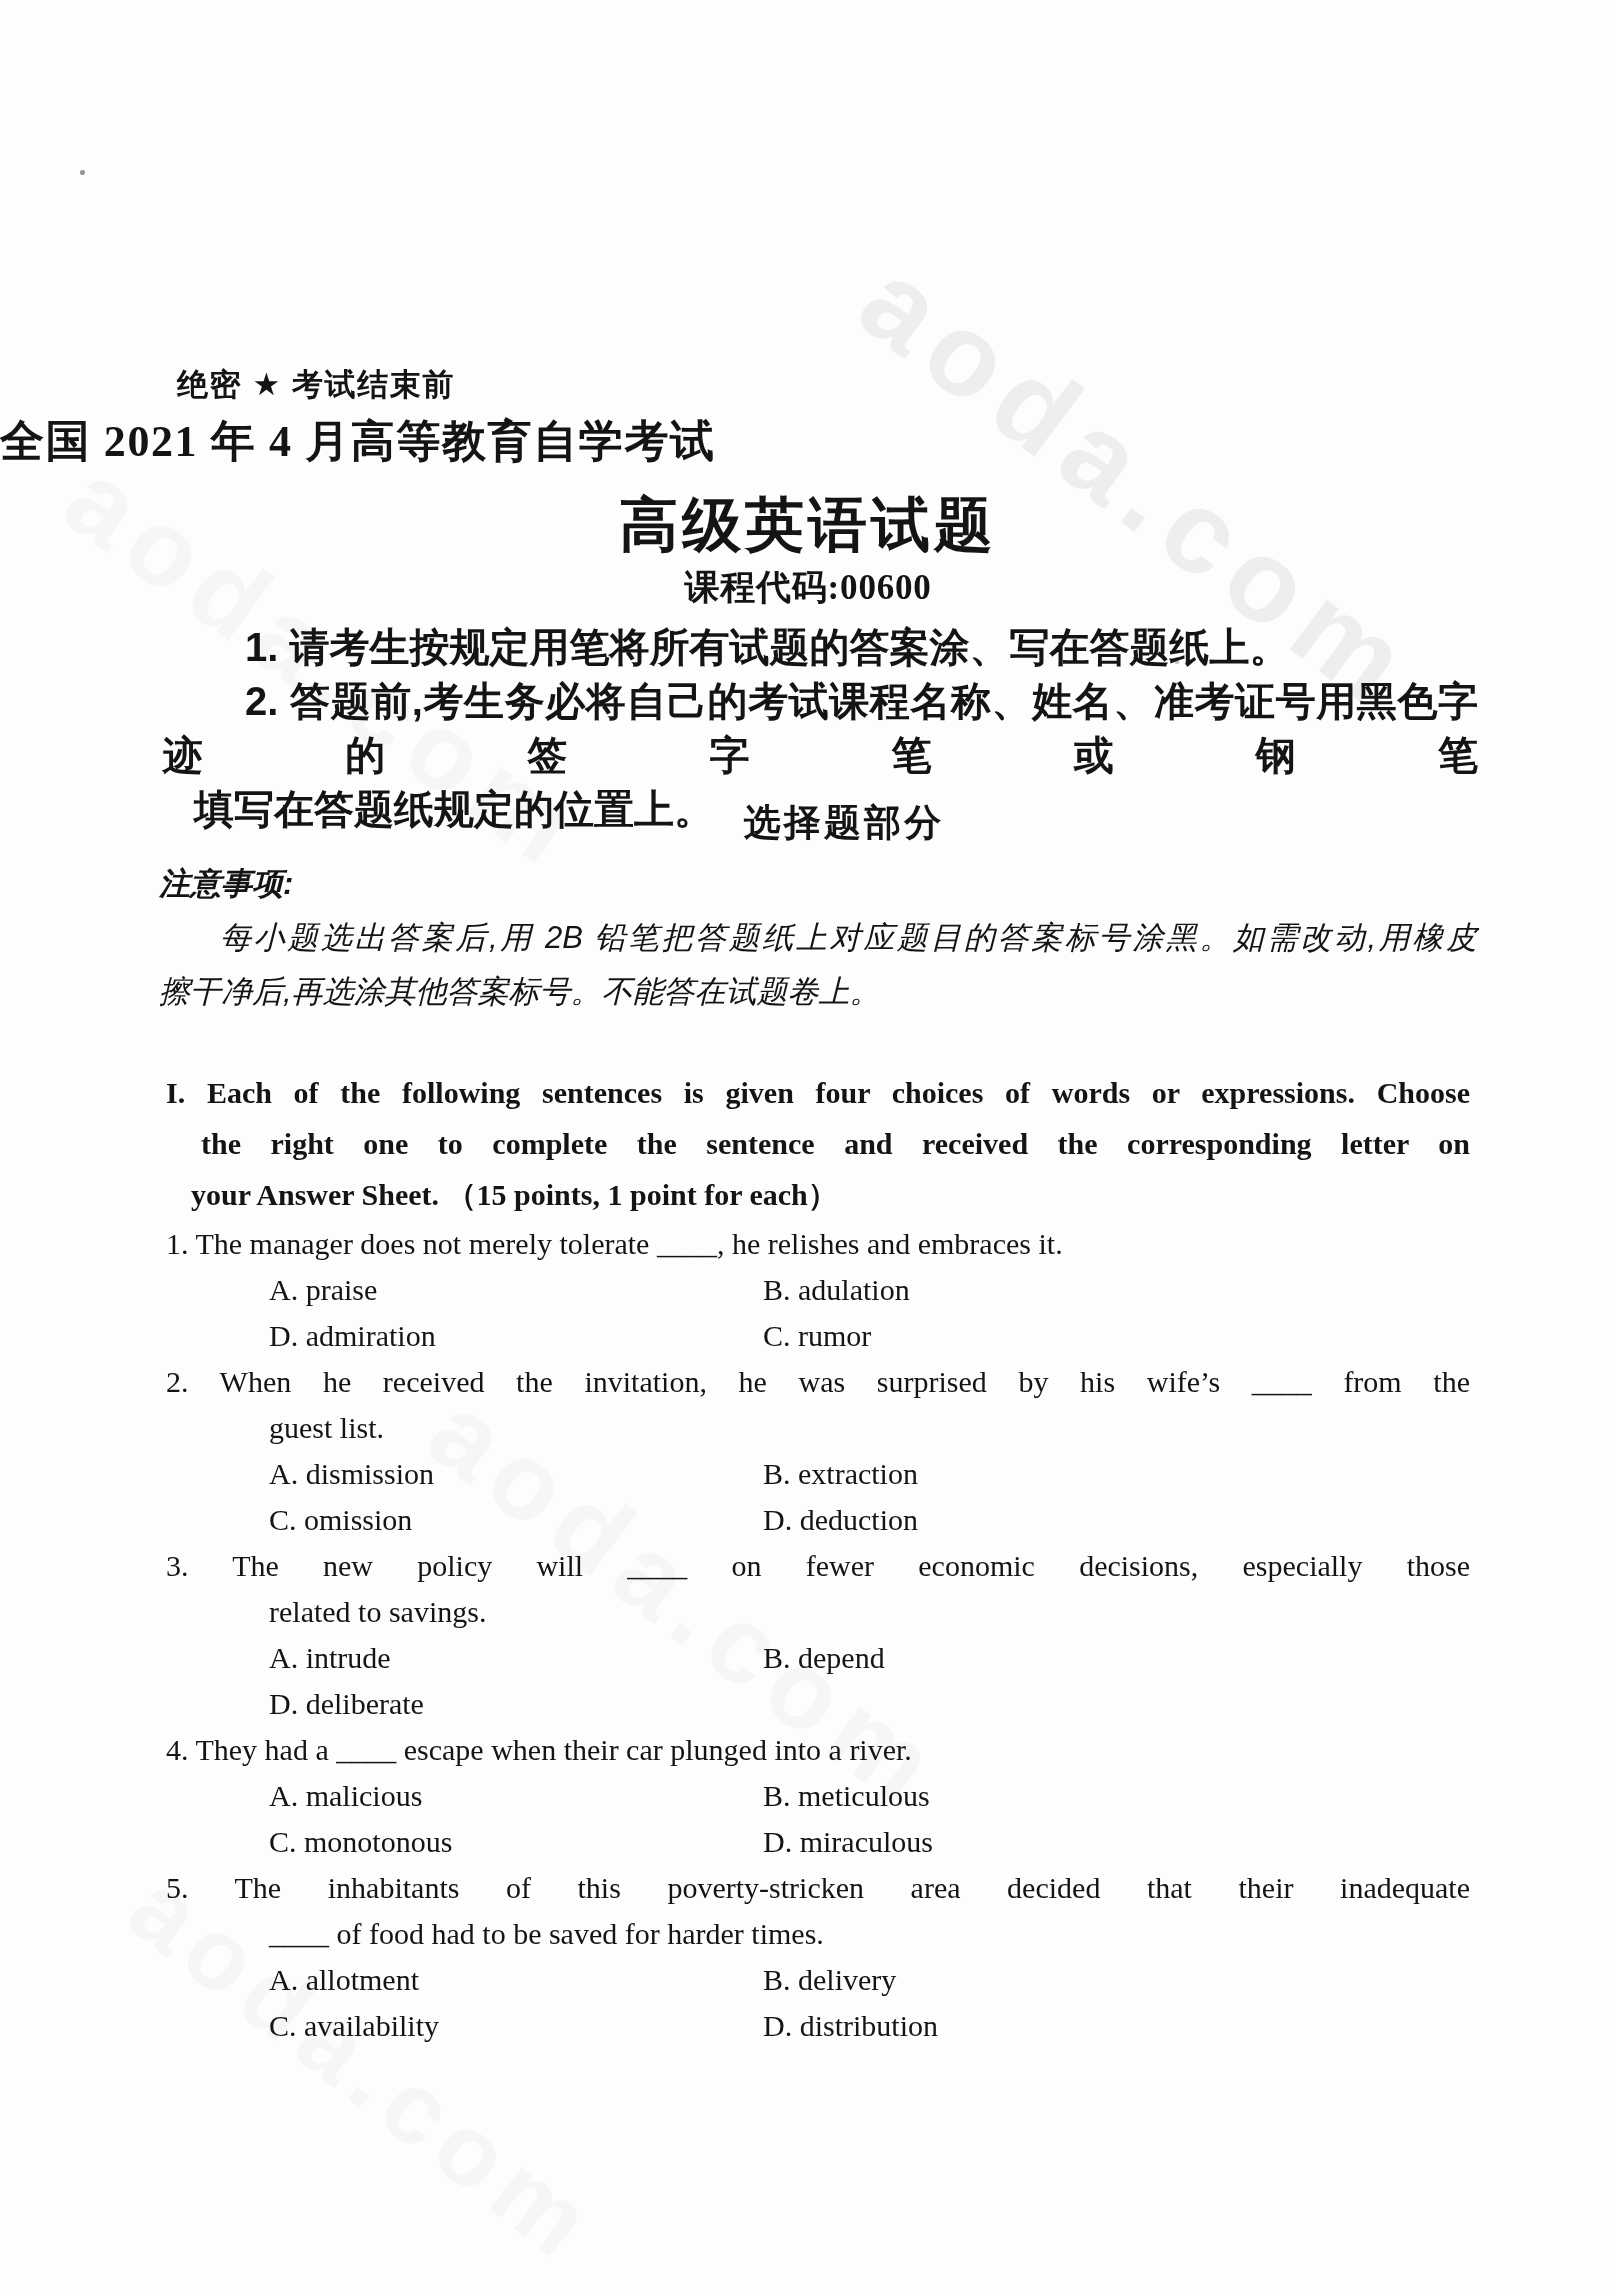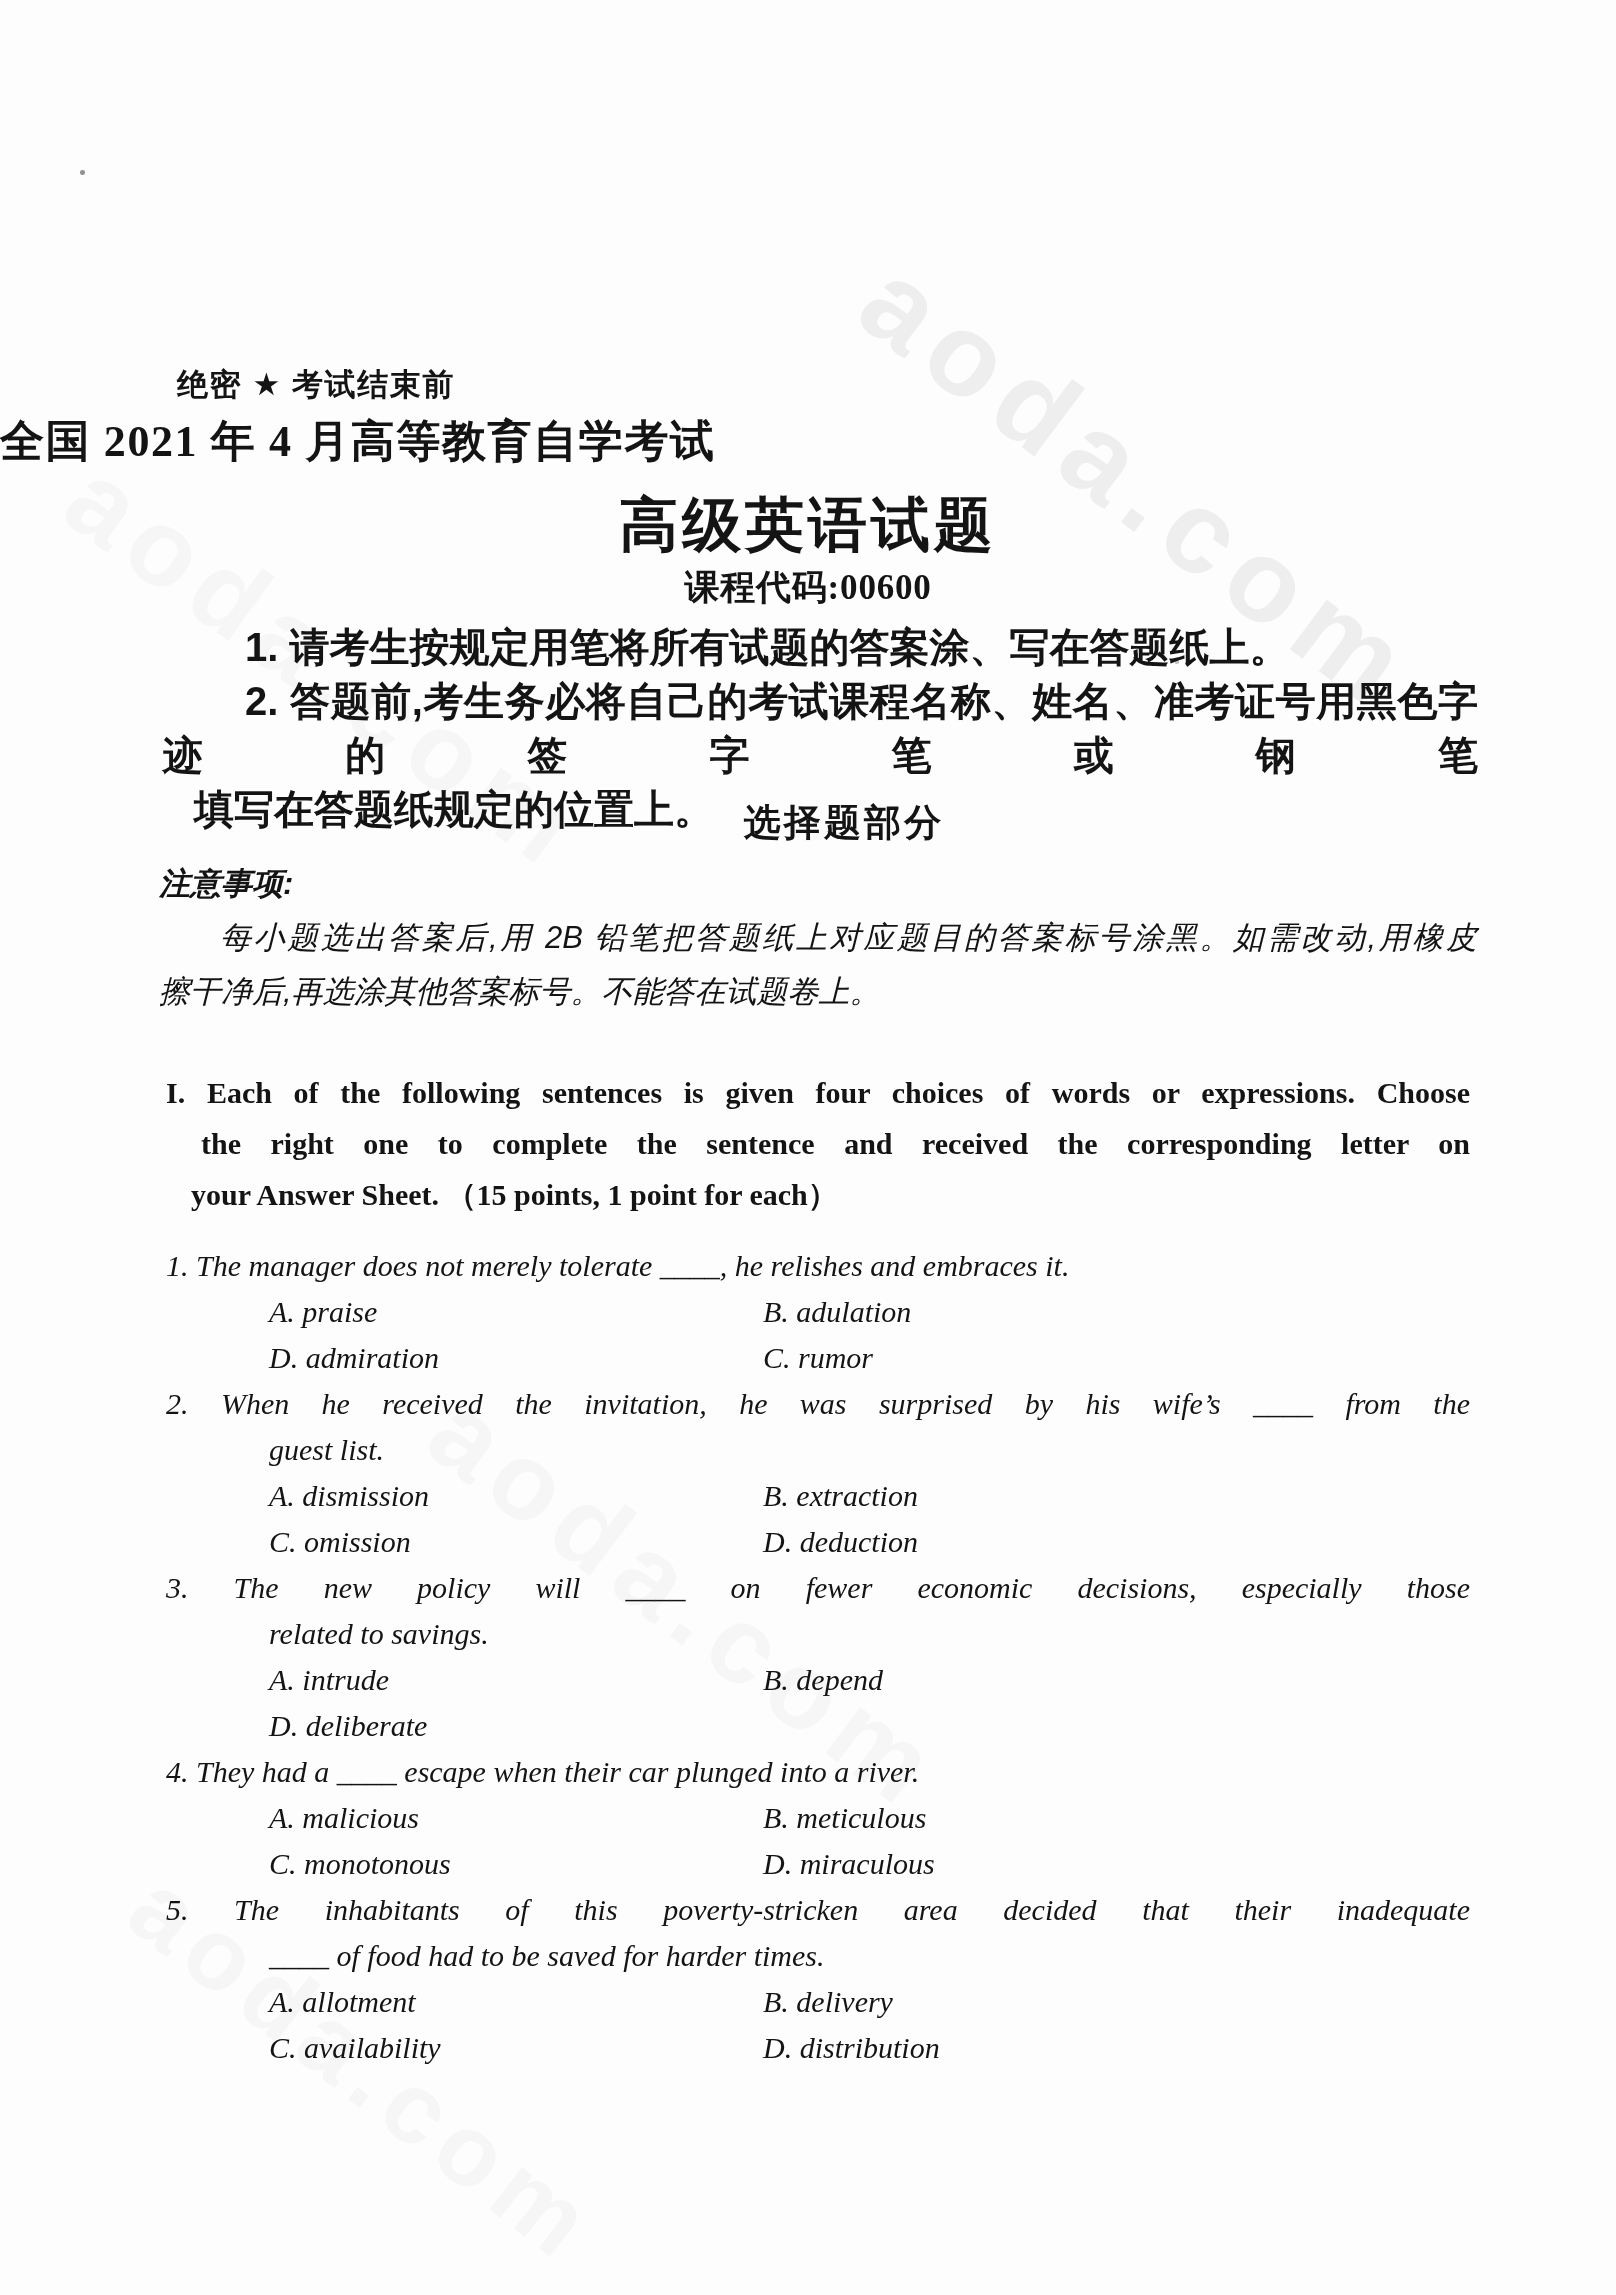--- a/index.html
+++ b/index.html
@@ -54,21 +54,21 @@
   }
   .notes { position:absolute; left:159px; top:857px; width:1318px;
     font-family:"Liberation Sans","DejaVu Sans",sans-serif; font-size:31px; line-height:54px;font-style:italic; }
   .n-head { font-weight:bold; }
   .n1 { text-indent:61px; }
   
   .part1 { position:absolute; left:166px; top:1067px; width:1304px; font-size:30px; }
   .p1-head { font-weight:bold; line-height:51px; }
   .h2 { padding-left:35px; }
   .h3 { padding-left:25px; }
-  #questions { margin-top:23px;font-style:italic; }
+  #questions { margin-top:1px; }
   .stem-line { line-height:46px; }
   .cont { padding-left:103px; }
   .opt-row { display:grid; grid-template-columns:494px auto; padding-left:103px; line-height:46px; }
 </style>
 </head>
 <body>
 
 <div class="page">
 
   <div class="wm wm1">aoda.com</div>

